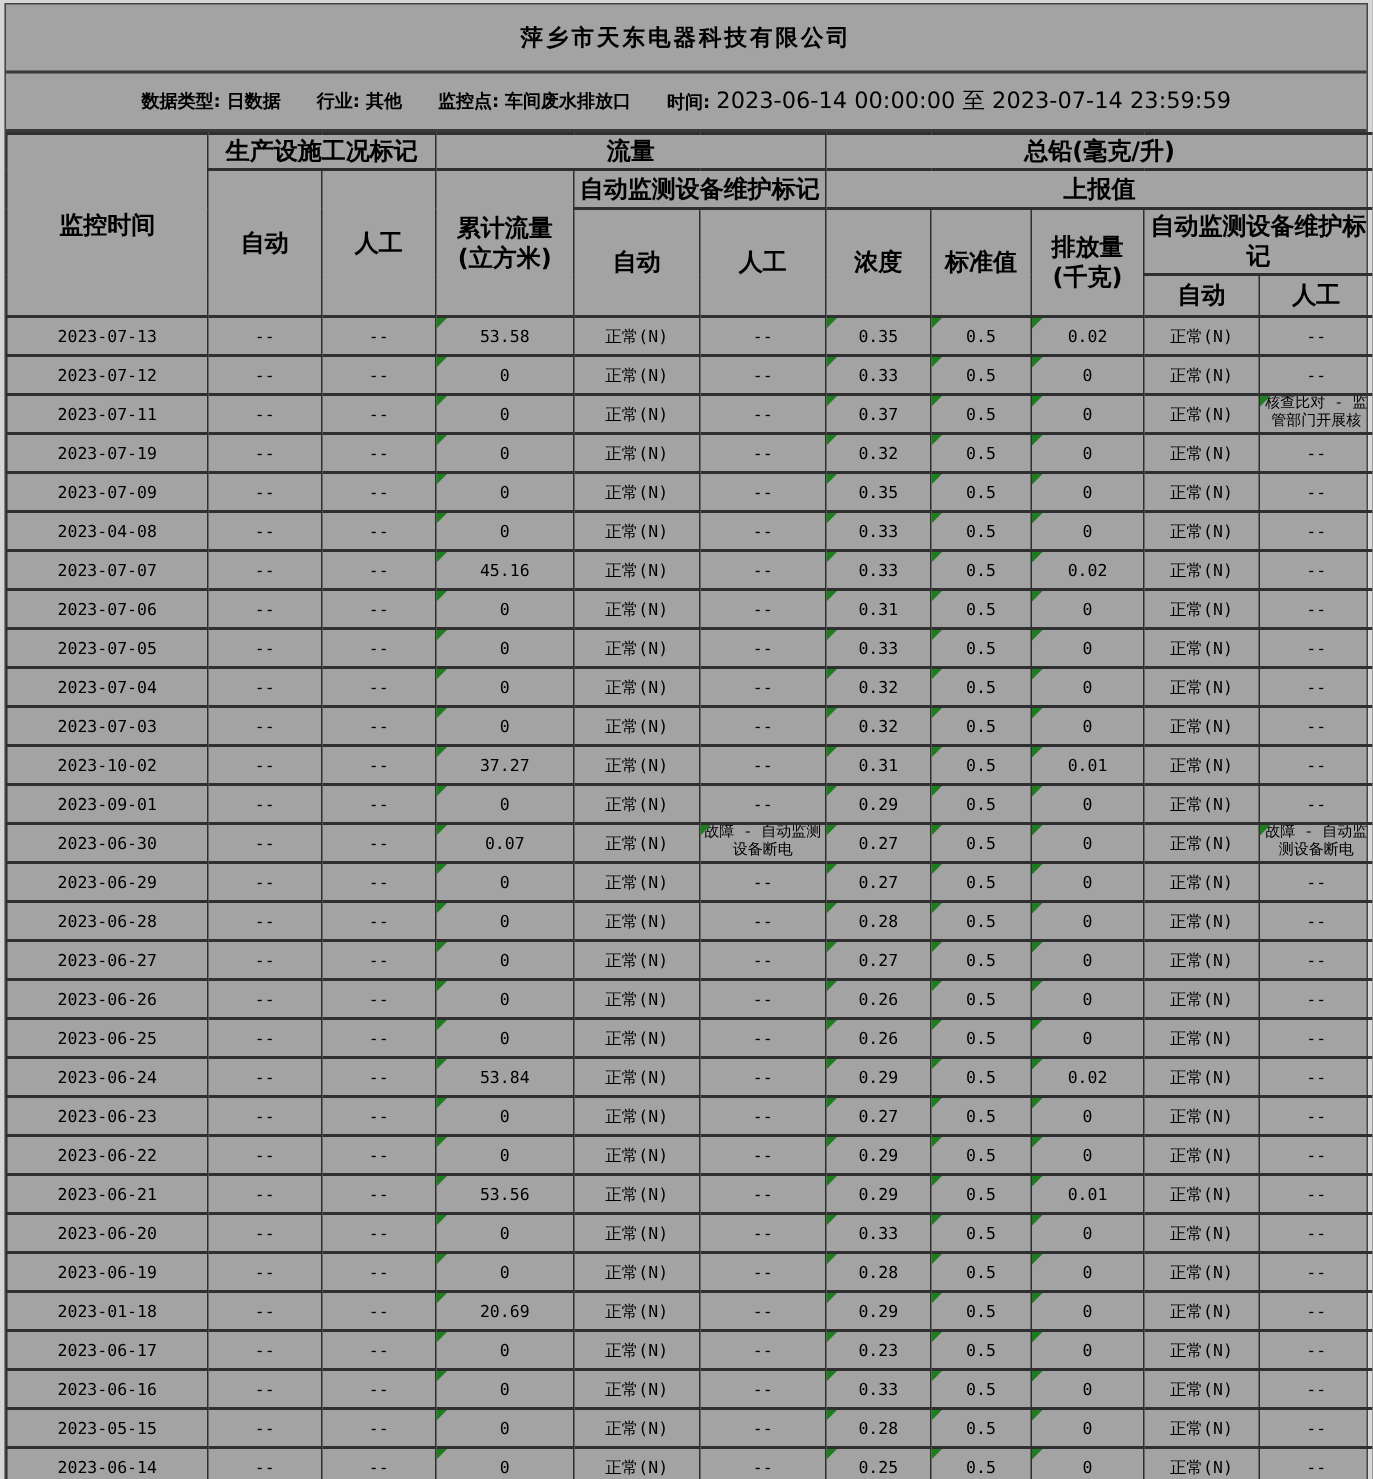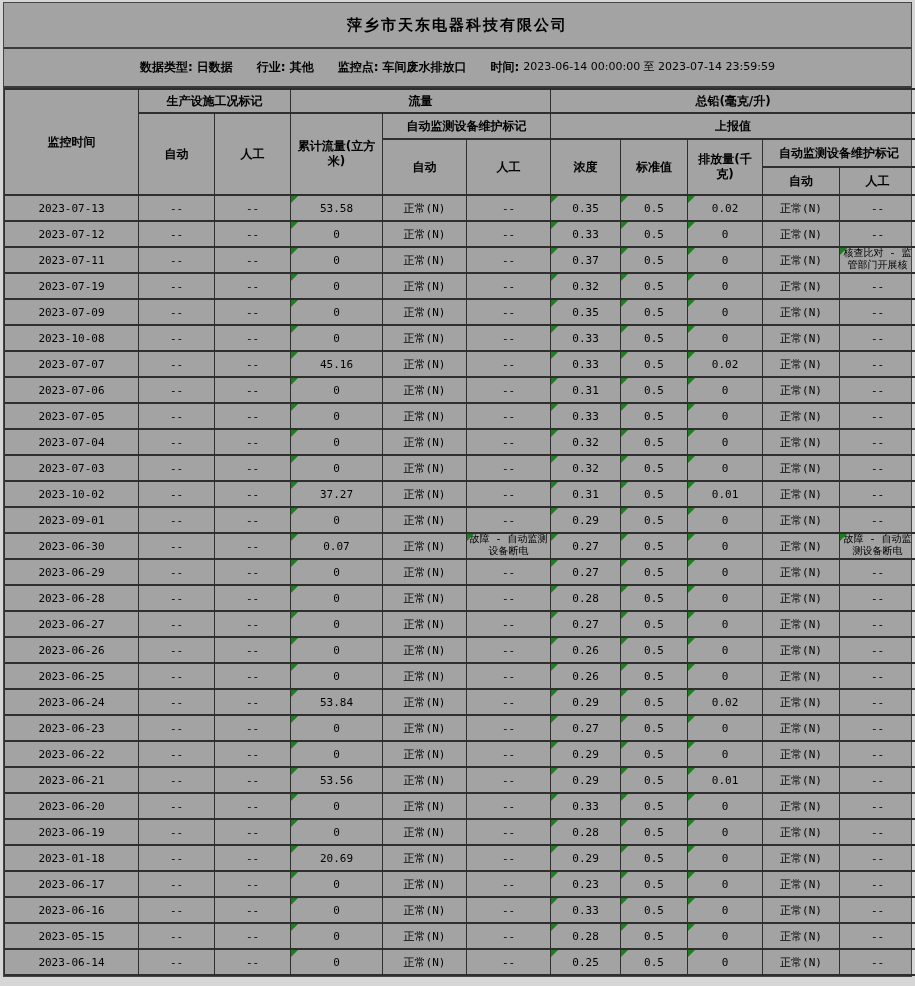--- a/index.html
+++ b/index.html
@@ -2,27 +2,27 @@
 <html style="--flag-green: #1e7d1e;"><head>
 <meta charset="utf-8">
 <style>
   html,body{margin:0;padding:0;}
   body{background:#d6d6d6;font-family:"DejaVu Sans",sans-serif;color:#000;}
   .page{width:907px;margin:2px auto 3px;background:#a3a3a3;border:1px solid #454545;}
   .title-bar{height:44px;display:flex;align-items:center;justify-content:center;
     font-size:15px;font-weight:bold;letter-spacing:2px;border-bottom:2px solid #3a3a3a;}
   .meta-bar{height:37px;display:flex;align-items:center;justify-content:center;
     gap:24px;border-bottom:2px solid #3a3a3a;font-size:12px;white-space:nowrap;}
-  .meta-item{display:flex;gap:4px;align-items:flex-start;}
+  .meta-item{display:flex;gap:4px;align-items:flex-end;}
   .meta-label{font-weight:bold;}
   .meta-value{font-weight:bold;}
-  .meta-value.time{font-weight:normal;font-size:11px;}
+  .meta-value.time{font-weight:normal;font-size:15px;}
   table{width:100%;border-collapse:collapse;table-layout:fixed;}
   th,td{border:solid #2f2f2f;border-width:2px 1px;text-align:center;vertical-align:middle;}
-  th{font-size:12px;font-weight:bold;padding:1px 2px;line-height:1.25;}
+  th{font-size:16px;font-weight:bold;padding:1px 2px;line-height:1.25;}
   thead tr.h1 th{height:20px;}
   thead tr.h2 th{height:22px;}
   thead tr.h3 th{height:24px;}
   thead tr.h4 th{height:24px;}
   tbody td{height:24px;font-size:11px;padding:0 2px;position:relative;
     font-family:"DejaVu Sans Mono","DejaVu Sans",monospace;overflow:hidden;}
   tbody td.note{font-size:10px;line-height:1.2;font-family:Liberation Mono, monospace;}
   .flag-tri{position:absolute;top:0;left:0;width:0;height:0;
     border-top:7px solid var(--flag-green,#1e7d1e);border-right:7px solid transparent;}
   col.c-date{width:134px;} col.c-pa{width:76px;} col.c-pm{width:76px;}
@@ -157,21 +157,21 @@
           <td><span class="flag-tri"></span>0</td>
           <td>正常(N)</td>
           <td>--</td>
           <td><span class="flag-tri"></span>0.35</td>
           <td><span class="flag-tri"></span>0.5</td>
           <td><span class="flag-tri"></span>0</td>
           <td>正常(N)</td>
           <td>--</td>
         </tr>
         <tr>
-          <td>2023-10-08</td>
+          <td>2023-04-08</td>
           <td>--</td>
           <td>--</td>
           <td><span class="flag-tri"></span>0</td>
           <td>正常(N)</td>
           <td>--</td>
           <td><span class="flag-tri"></span>0.33</td>
           <td><span class="flag-tri"></span>0.5</td>
           <td><span class="flag-tri"></span>0</td>
           <td>正常(N)</td>
           <td>--</td>

